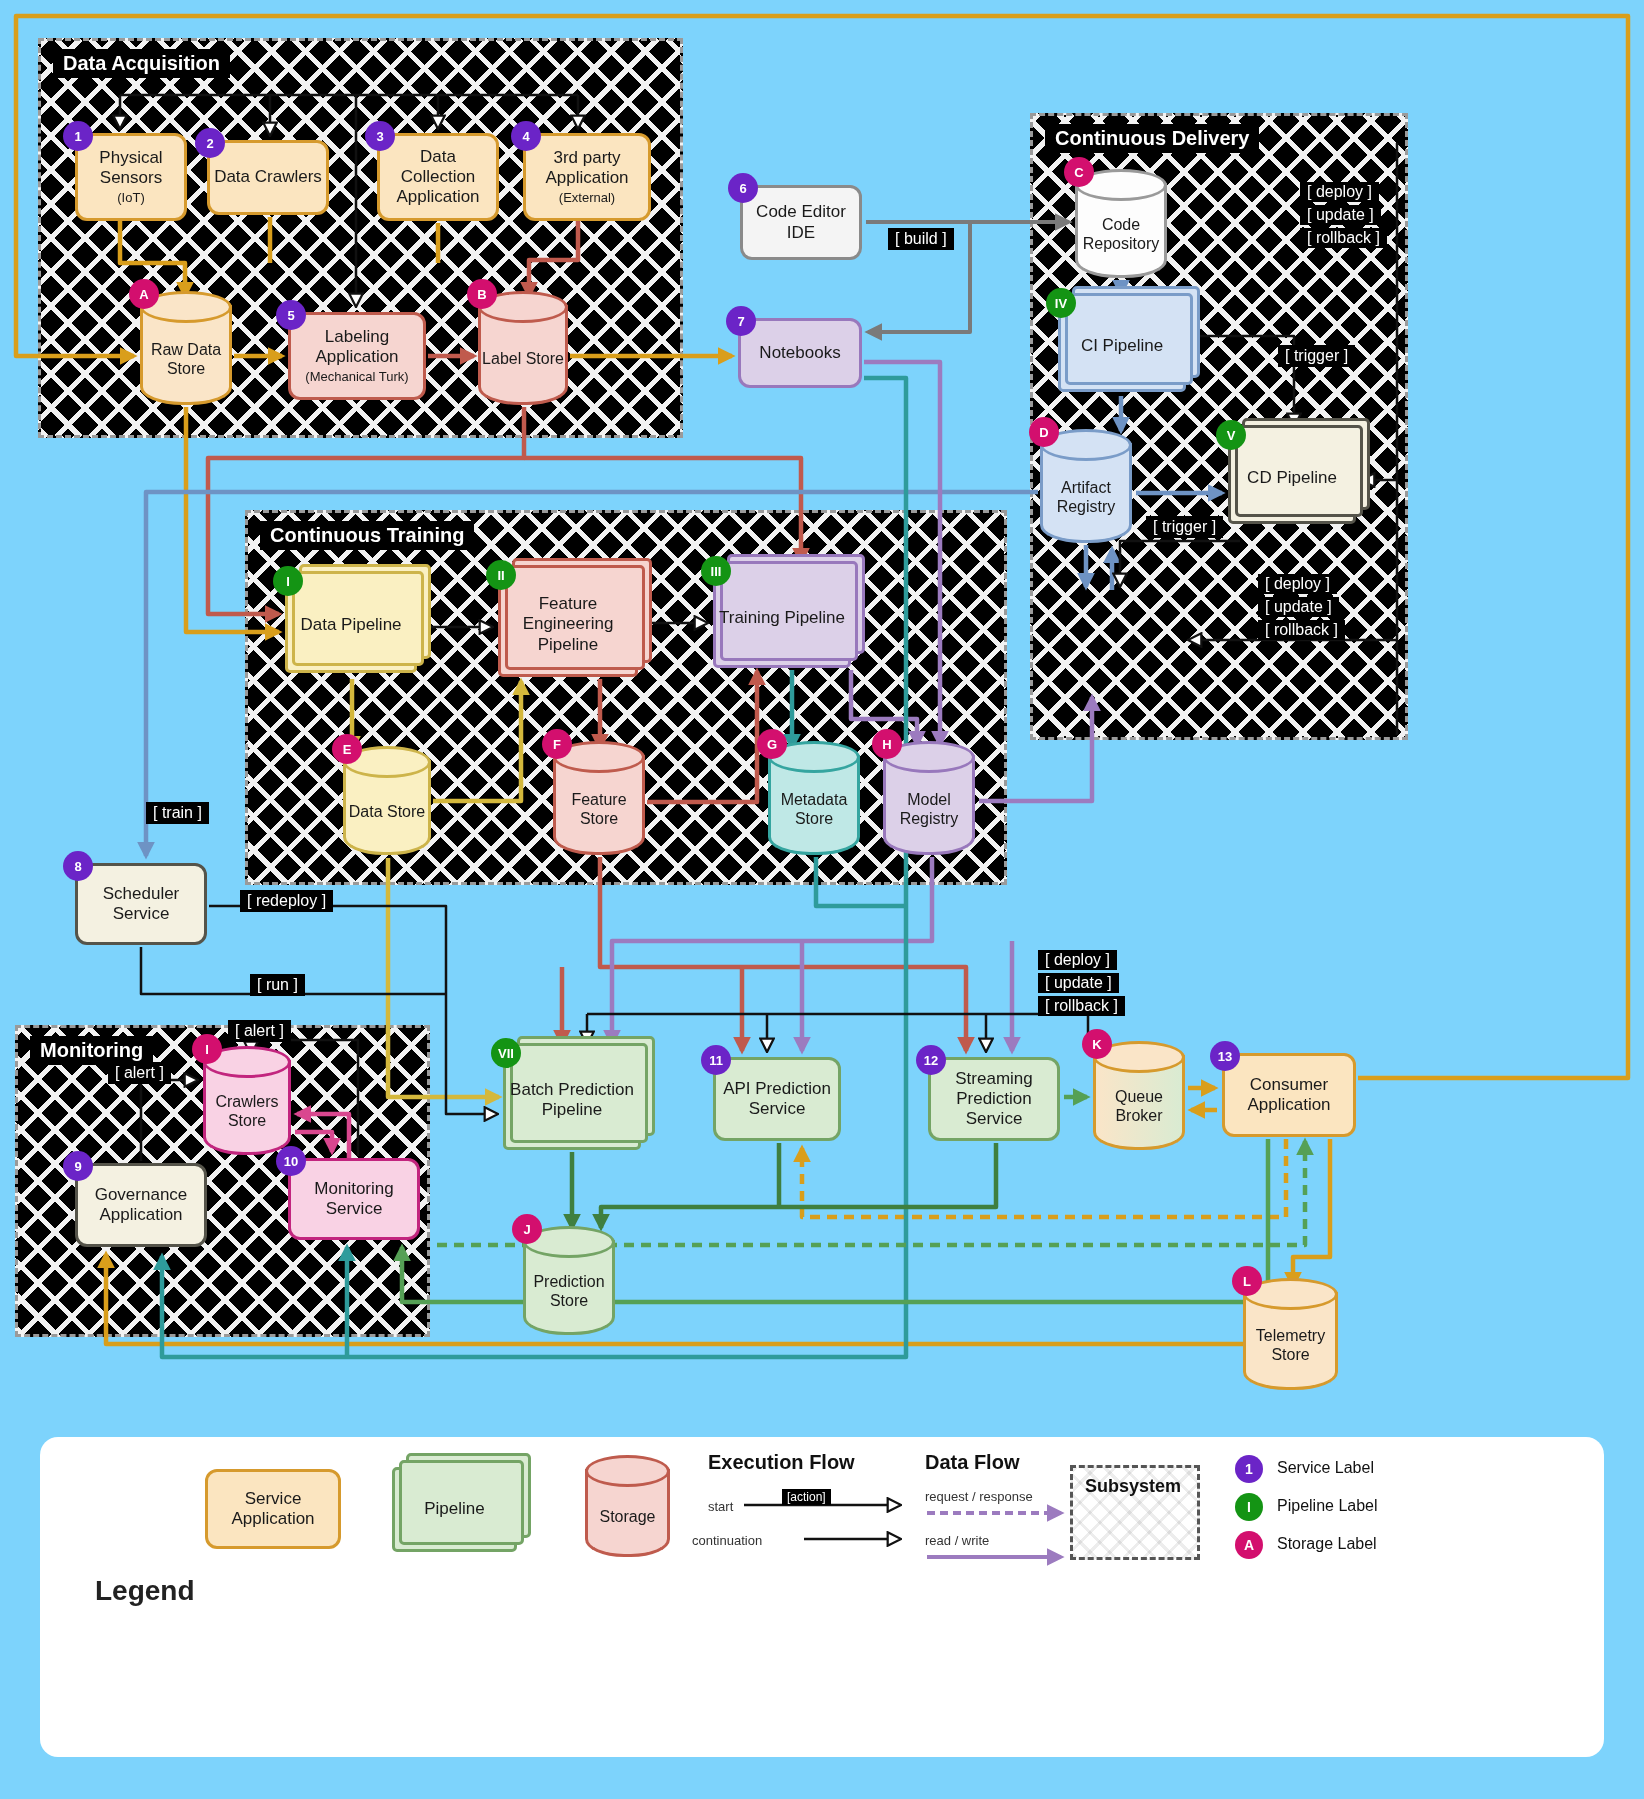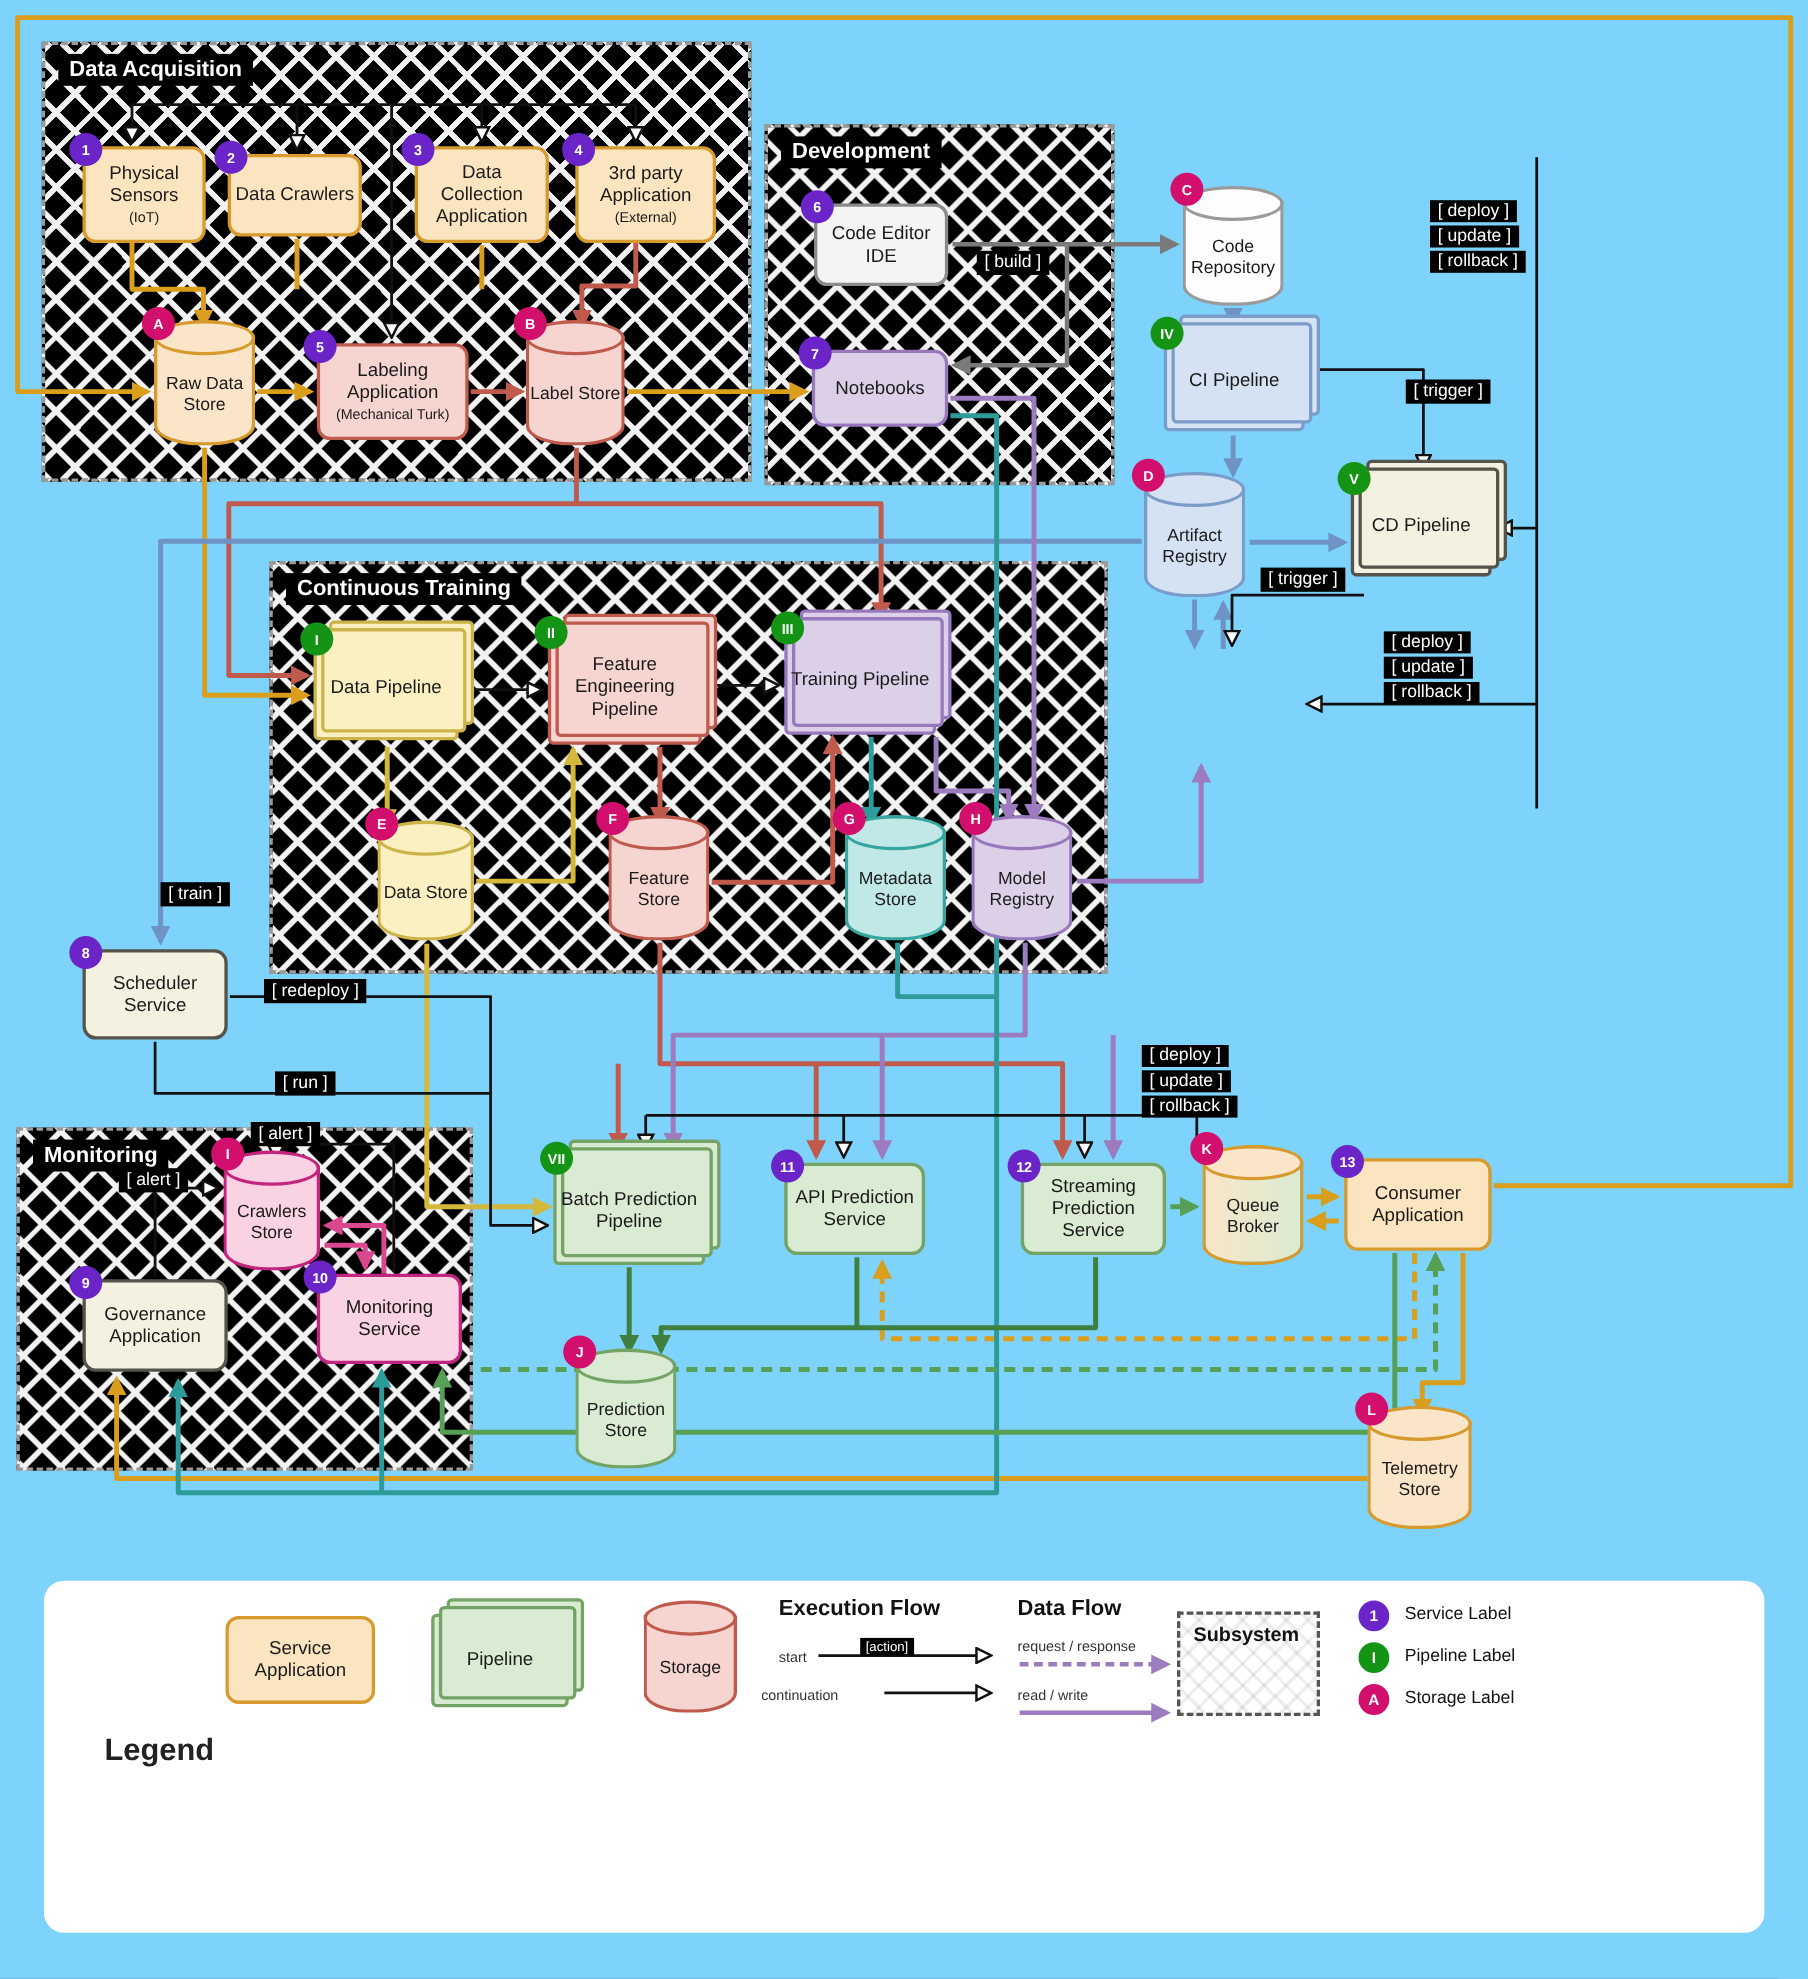--- a/index.html
+++ b/index.html
@@ -85,22 +85,22 @@
   .legend svg { position:absolute; }
 </style>
 </head>
 <body>
 
 <div class="stage">
 
   <div class="panel" style="left:38px;top:38px;width:645px;height:400px">
     <span class="ptitle">Data Acquisition</span>
   </div>
-  <div class="panel" style="left:695px;top:113px;width:318px;height:328px">
-    <span class="ptitle">Development</span>
+  <div class="panel" style="left:1030px;top:113px;width:378px;height:627px">
+    <span class="ptitle">Continuous Delivery</span>
   </div>
   <div class="panel" style="left:245px;top:510px;width:762px;height:375px">
     <span class="ptitle">Continuous Training</span>
   </div>
   <div class="panel" style="left:15px;top:1025px;width:415px;height:312px">
     <span class="ptitle">Monitoring</span>
   </div>
 
   <svg width="1644" height="1799" viewBox="0 0 1644 1799">
     <defs>

